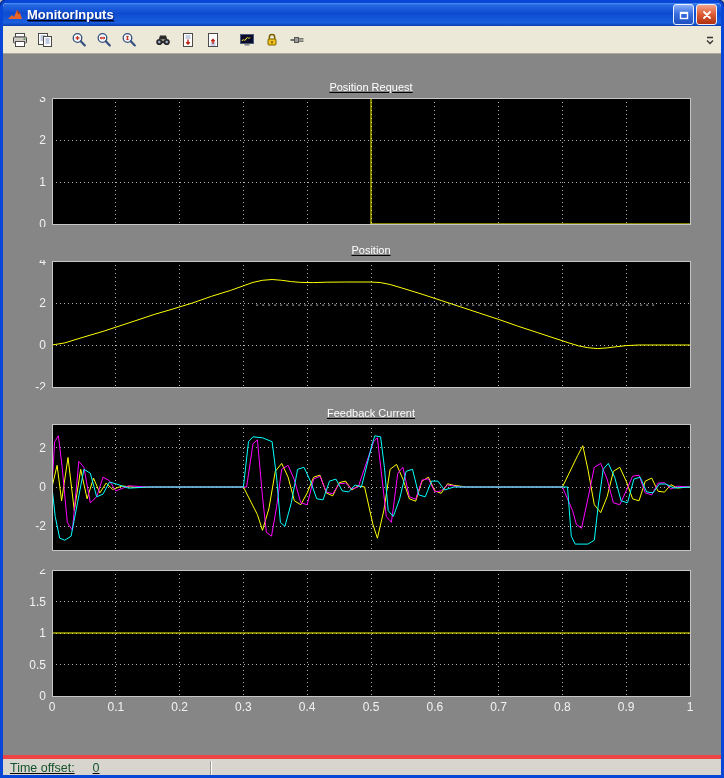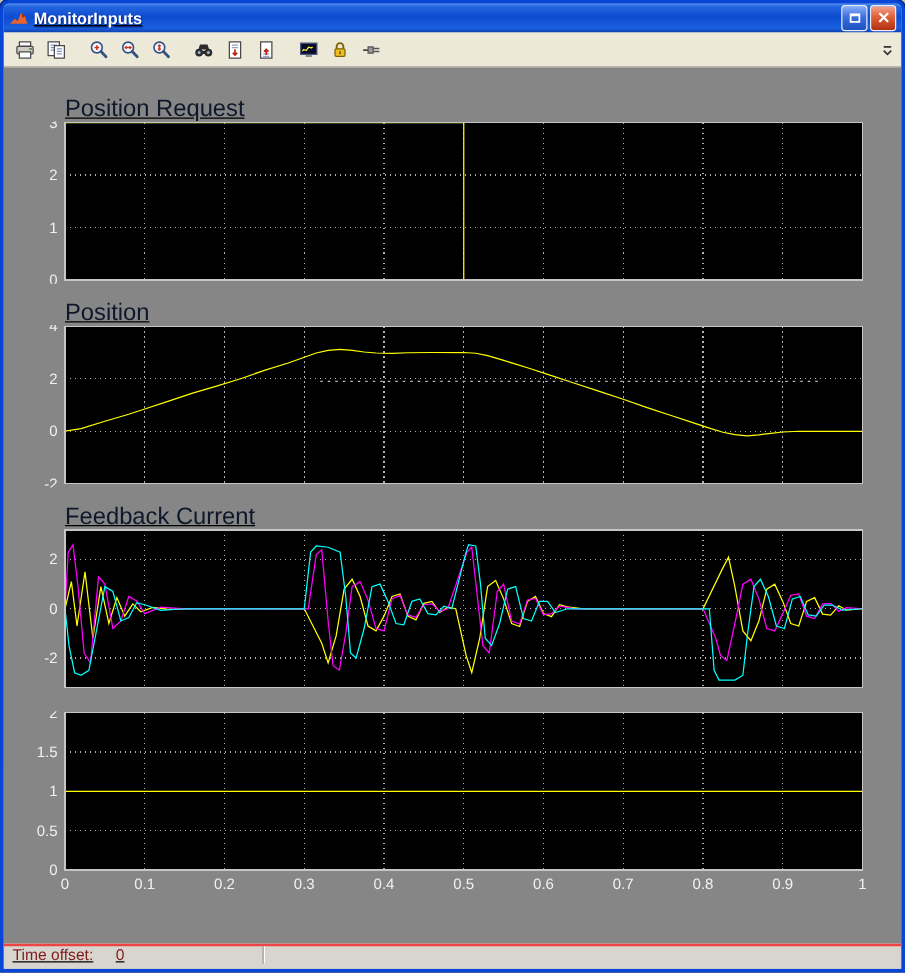--- a/index.html
+++ b/index.html
@@ -29,27 +29,27 @@
     display:inline-flex;align-items:center;justify-content:center;padding:0;margin:0 1px;}
   .tb-btn svg{width:16px;height:16px;}
   .tb-gap{width:9px;height:100%;}
   .tb-spacer{flex:1;}
   .tb-overflow{width:14px;height:22px;background:transparent;border:none;display:inline-flex;
     align-items:center;justify-content:center;padding:0;}
   
   .scope-body{height:701px;box-sizing:border-box;background:#868686;padding-top:26px;overflow:hidden;}
   .plot{width:700px;margin-left:3px;}
   .plot + .plot{margin-top:16px;}
-  .plot-title{margin-left:46px;width:638px;height:17px;line-height:15px;text-align:left;
-    color:#0f172a;font-size:19px;}
+  .plot-title{margin-left:46px;width:638px;height:17px;line-height:15px;text-align:center;
+    color:#ffffff;font-size:11px;}
   .plot svg{display:block;}
   
   .statusbar{
-    height:20px;box-sizing:border-box;background:#d8d5ce;border-top:2px solid #ef4444;
-    display:flex;align-items:flex-start;font-size:12.5px;color:#7f1d1d;padding-left:7px;
+    height:20px;box-sizing:border-box;background:#d8d5ce;border-top:4px solid #ef4444;
+    display:flex;align-items:flex-end;font-size:12.5px;color:#14532d;padding-left:7px;
   }
   .status-label{margin-right:18px;}
   .status-divider{width:1px;height:14px;background:#9b988f;margin-left:110px;border-right:1px solid #fff;}
 </style>
 </head>
 <body>
 
 <div class="window">
 
   <div class="titlebar">

